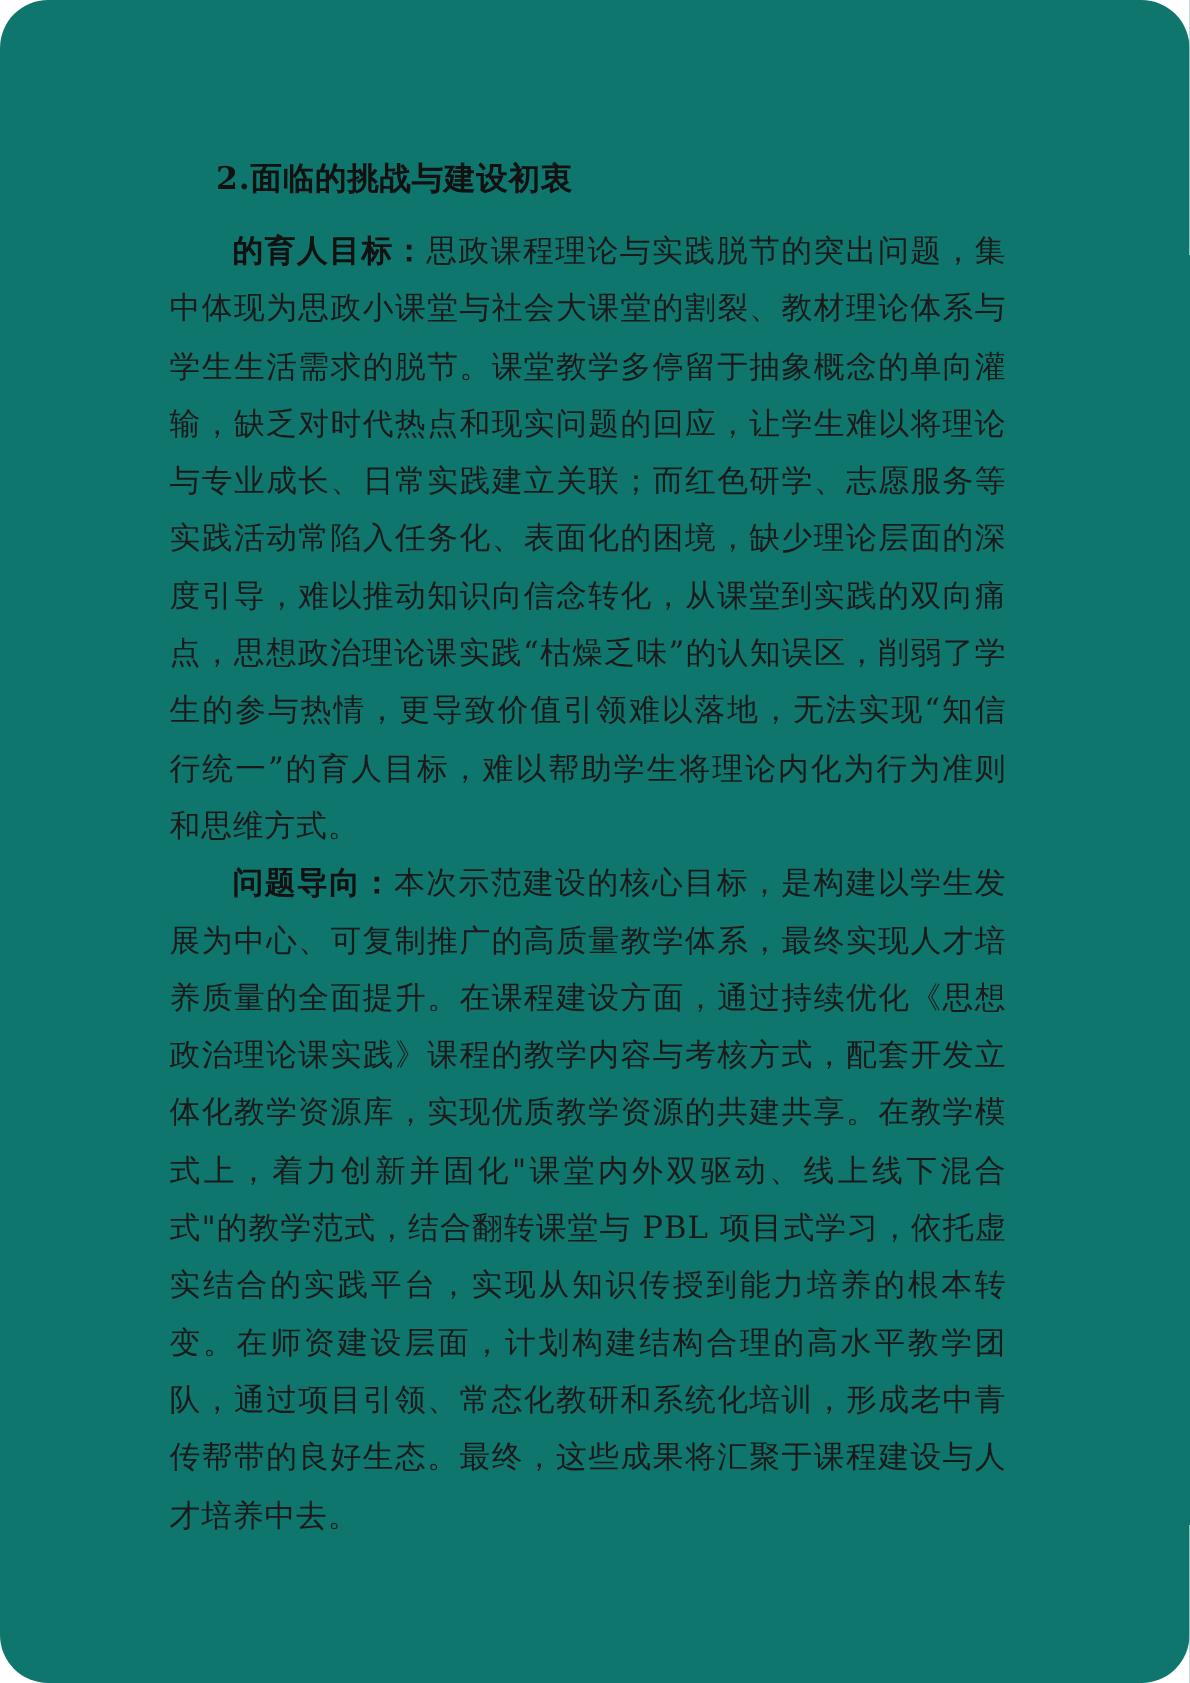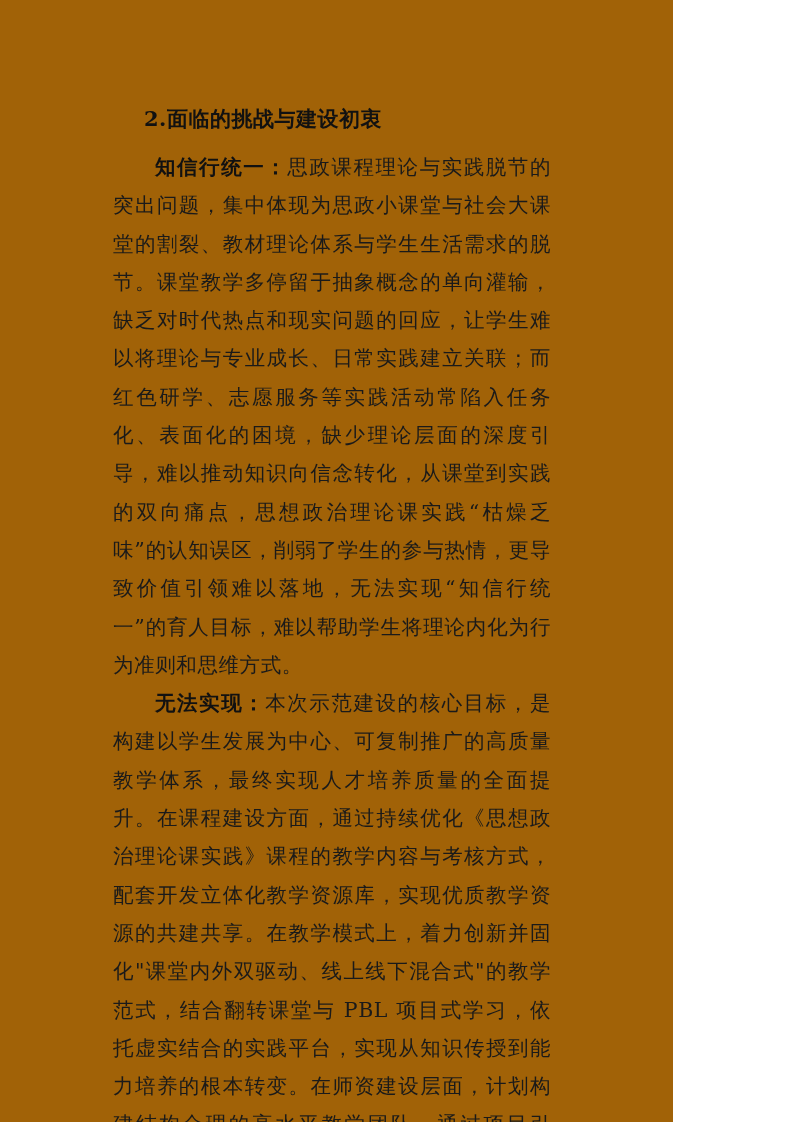--- a/index.html
+++ b/index.html
@@ -2,28 +2,29 @@
 <html><head>
 <meta charset="utf-8">
 <style>
   html, body {
     margin: 0;
     padding: 0;
     background: #ffffff;
   }
   .page {
     position: relative;
-    width: 673px;
+    width: 793px;
     height: 1122px;
-    background: #a16207;
+    background: #0f766e;
     box-sizing: border-box;
     padding: 100px 122px 60px 113px;
     overflow: hidden;
     font-family: "DejaVu Serif", "Liberation Serif", serif;
     color: #1a1a1a;
+    border-radius: 32px;
   }
   .section-heading {
     font-size: 21px;
     line-height: 38px;
     font-weight: bold;
     margin: 0 0 10px 0;
     text-indent: 31px;
     letter-spacing: 0.5px;
     color: #111111;
   }
@@ -41,16 +42,16 @@
     font-weight: bold;
     color: #111111;
   }
 </style>
 </head>
 <body>
 
 <div class="page">
   <h2 class="section-heading">2.面临的挑战与建设初衷</h2>
 
-  <p class="body-paragraph"><span class="lead">知信行统一：</span><span>思政课程理论与实践脱节的突出问题，集中体现为思政小课堂与社会大课堂的割裂、教材理论体系与学生生活需求的脱节。课堂教学多停留于抽象概念的单向灌输，缺乏对时代热点和现实问题的回应，让学生难以将理论与专业成长、日常实践建立关联；而红色研学、志愿服务等实践活动常陷入任务化、表面化的困境，缺少理论层面的深度引导，难以推动知识向信念转化，从课堂到实践的双向痛点，思想政治理论课实践“枯燥乏味”的认知误区，削弱了学生的参与热情，更导致价值引领难以落地，无法实现“知信行统一”的育人目标，难以帮助学生将理论内化为行为准则和思维方式。</span></p>
+  <p class="body-paragraph"><span class="lead">的育人目标：</span><span>思政课程理论与实践脱节的突出问题，集中体现为思政小课堂与社会大课堂的割裂、教材理论体系与学生生活需求的脱节。课堂教学多停留于抽象概念的单向灌输，缺乏对时代热点和现实问题的回应，让学生难以将理论与专业成长、日常实践建立关联；而红色研学、志愿服务等实践活动常陷入任务化、表面化的困境，缺少理论层面的深度引导，难以推动知识向信念转化，从课堂到实践的双向痛点，思想政治理论课实践“枯燥乏味”的认知误区，削弱了学生的参与热情，更导致价值引领难以落地，无法实现“知信行统一”的育人目标，难以帮助学生将理论内化为行为准则和思维方式。</span></p>
 
-  <p class="body-paragraph"><span class="lead">无法实现：</span><span>本次示范建设的核心目标，是构建以学生发展为中心、可复制推广的高质量教学体系，最终实现人才培养质量的全面提升。在课程建设方面，通过持续优化《思想政治理论课实践》课程的教学内容与考核方式，配套开发立体化教学资源库，实现优质教学资源的共建共享。在教学模式上，着力创新并固化"课堂内外双驱动、线上线下混合式"的教学范式，结合翻转课堂与 PBL 项目式学习，依托虚实结合的实践平台，实现从知识传授到能力培养的根本转变。在师资建设层面，计划构建结构合理的高水平教学团队，通过项目引领、常态化教研和系统化培训，形成老中青传帮带的良好生态。最终，这些成果将汇聚于课程建设与人才培养中去。</span></p>
+  <p class="body-paragraph"><span class="lead">问题导向：</span><span>本次示范建设的核心目标，是构建以学生发展为中心、可复制推广的高质量教学体系，最终实现人才培养质量的全面提升。在课程建设方面，通过持续优化《思想政治理论课实践》课程的教学内容与考核方式，配套开发立体化教学资源库，实现优质教学资源的共建共享。在教学模式上，着力创新并固化"课堂内外双驱动、线上线下混合式"的教学范式，结合翻转课堂与 PBL 项目式学习，依托虚实结合的实践平台，实现从知识传授到能力培养的根本转变。在师资建设层面，计划构建结构合理的高水平教学团队，通过项目引领、常态化教研和系统化培训，形成老中青传帮带的良好生态。最终，这些成果将汇聚于课程建设与人才培养中去。</span></p>
 </div>
 
 </body></html>

